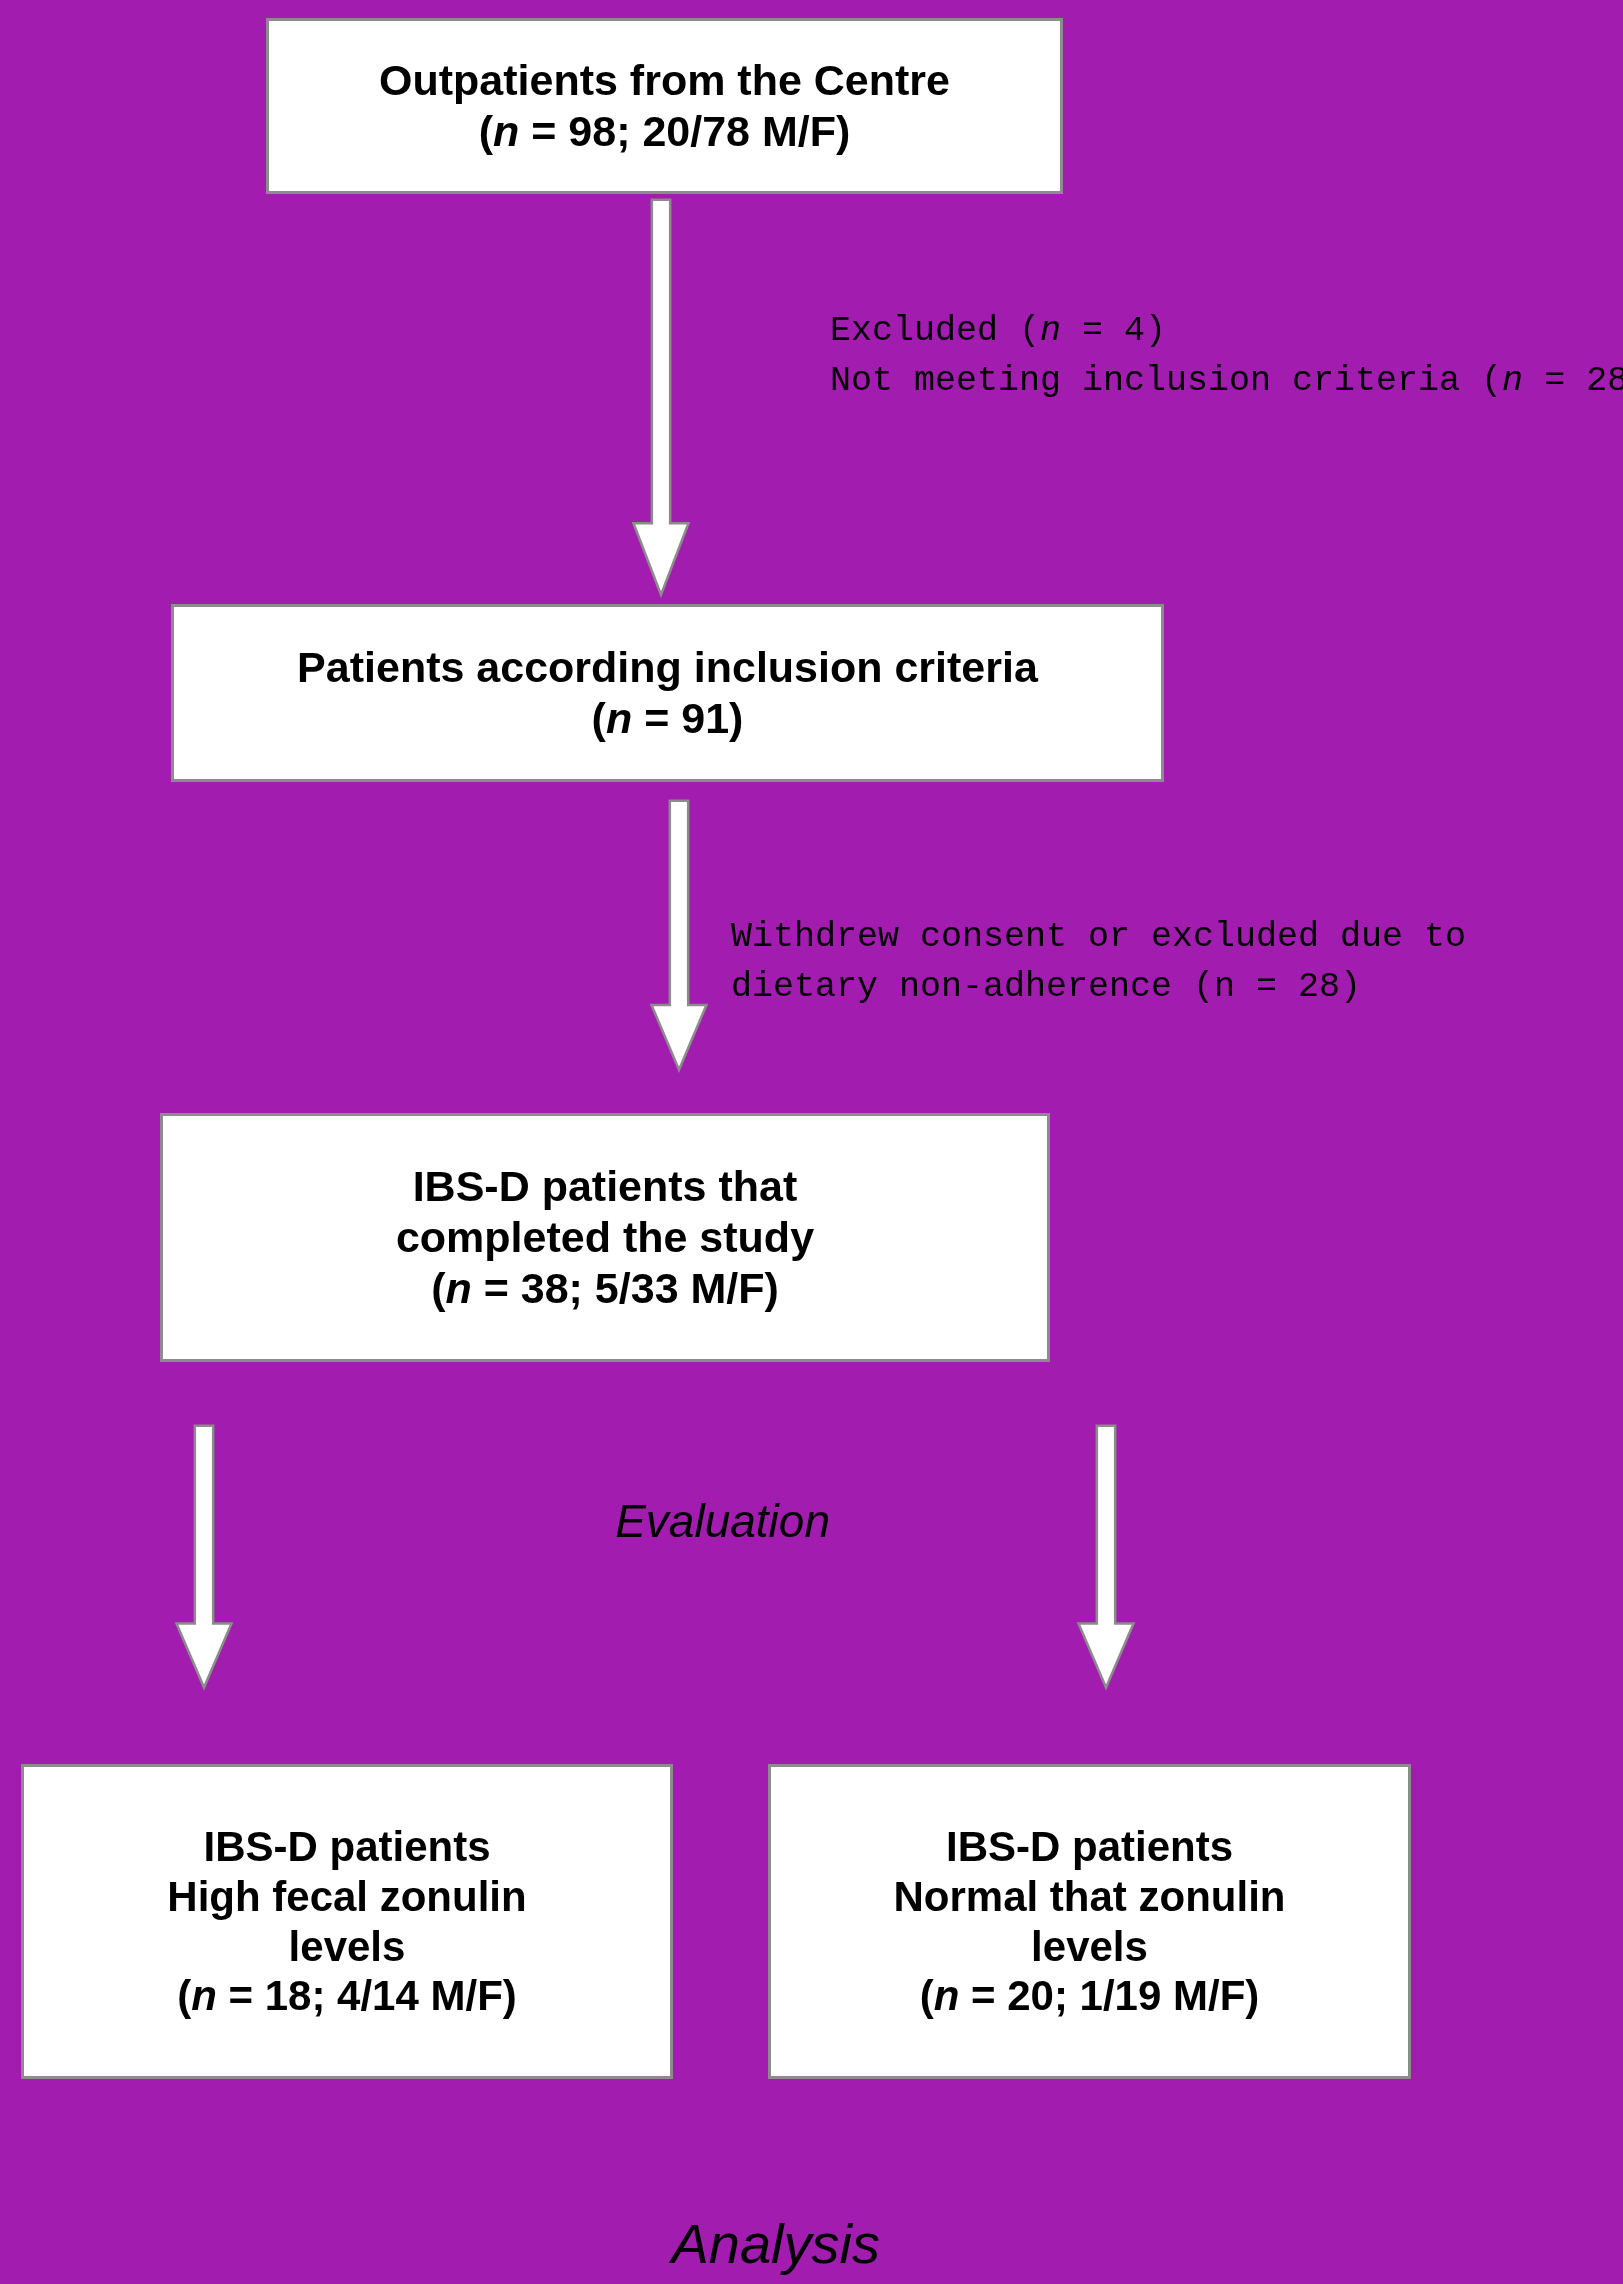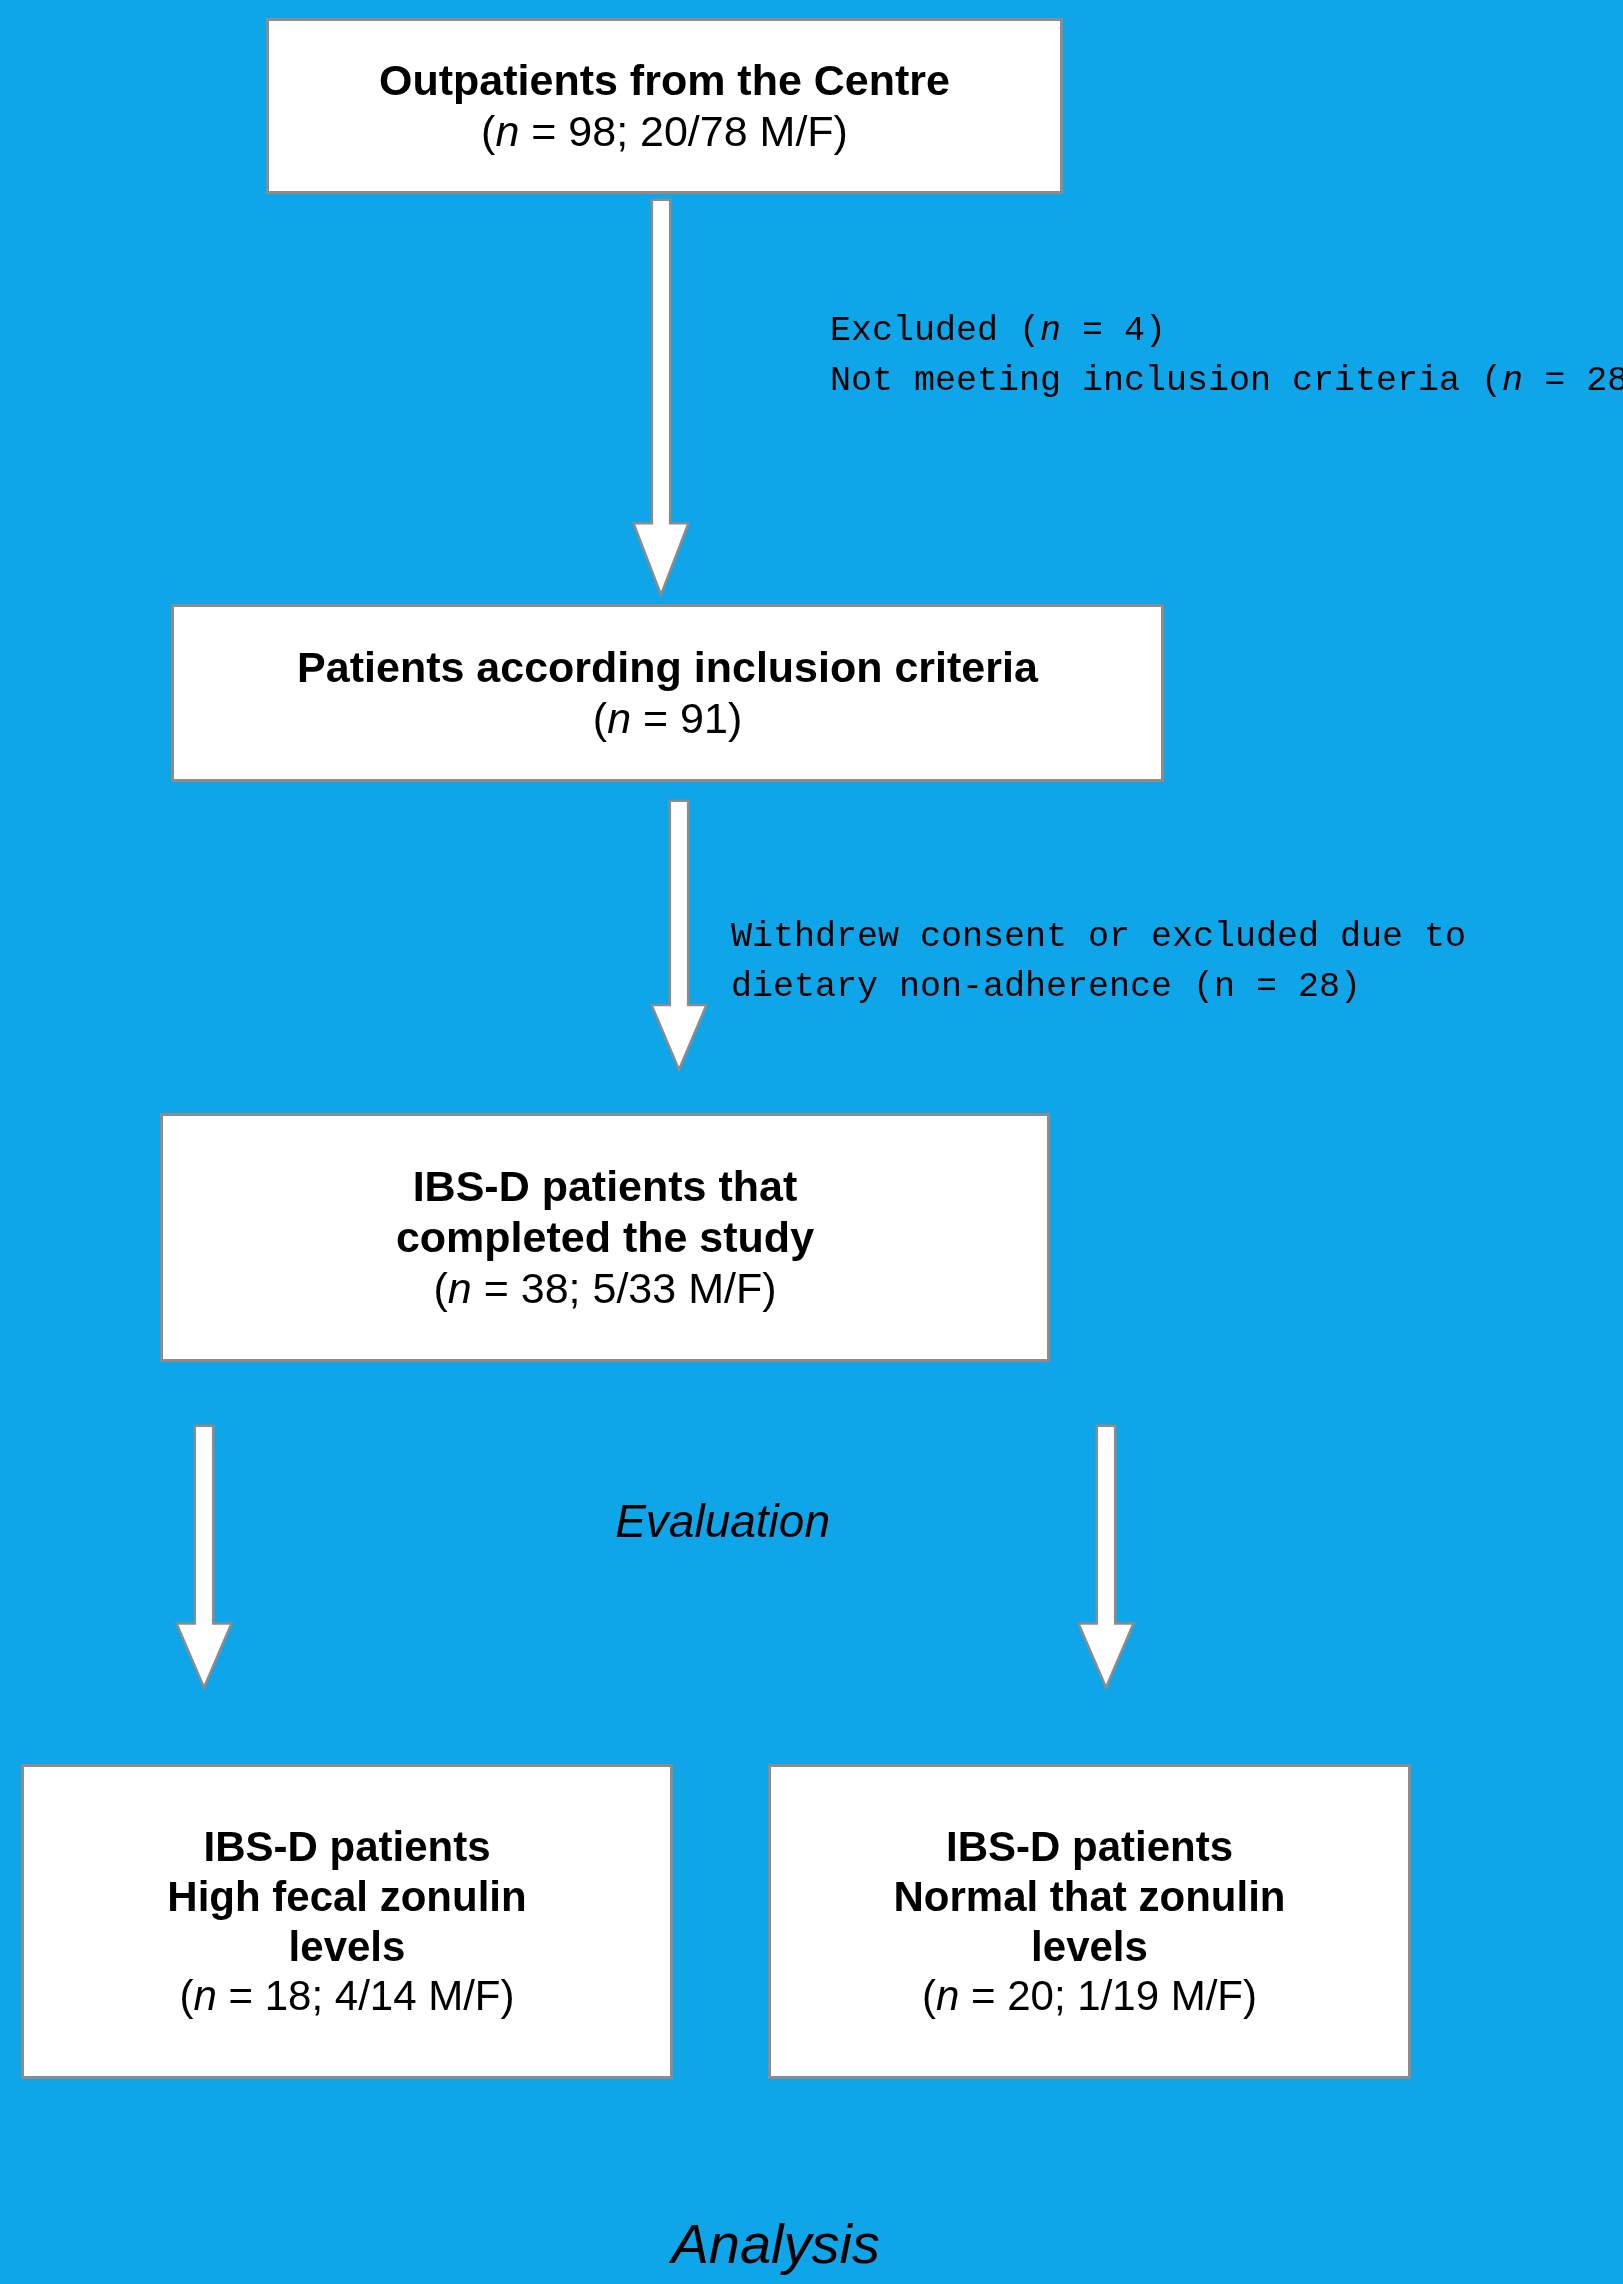--- a/index.html
+++ b/index.html
@@ -5,21 +5,21 @@
 <style>
   html, body {
     margin: 0;
     padding: 0;
     background: #ffffff;
   }
   #canvas {
     position: relative;
     width: 1624px;
     height: 2284px;
-    background: #0ea5e9;
+    background: #a21caf;
     font-family: "Liberation Sans", "DejaVu Sans", sans-serif;
     overflow: hidden;
   }
 
   
   .node-box {
     position: absolute;
     box-sizing: border-box;
     background: #ffffff;
     border: 3.3px solid #8c8c8c;
@@ -30,21 +30,21 @@
     text-align: center;
     color: #000000;
     font-weight: bold;
   }
   .node-line {
     display: block;
     white-space: nowrap;
     line-height: 1.18;
   }
   .node-line.stat {
-    font-weight: normal;
+    font-weight: bold;
   }
   .ital-n {
     font-style: italic;
   }
 
   
   .note {
     position: absolute;
     color: #000000;
     font-weight: normal;

